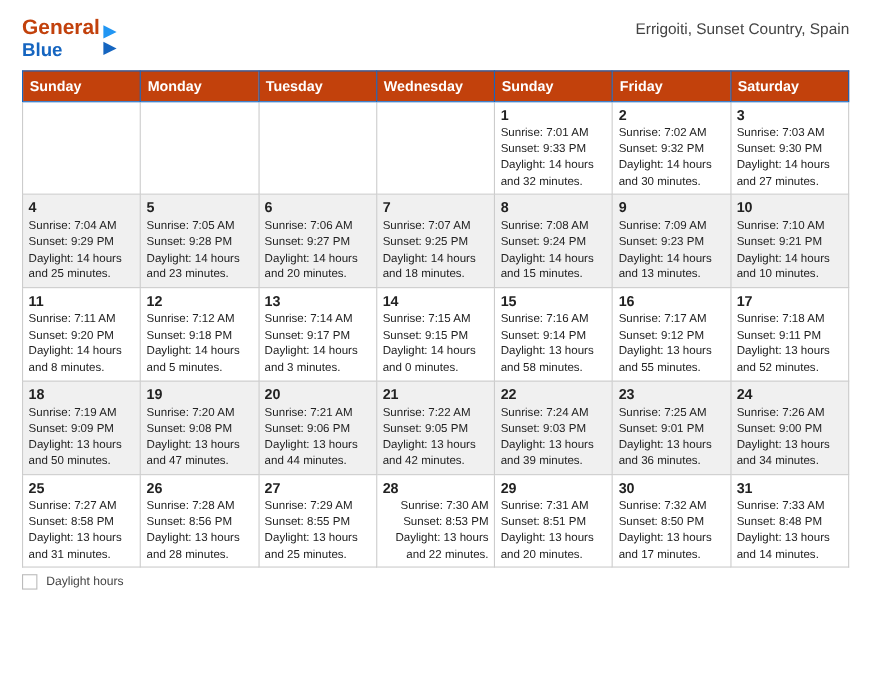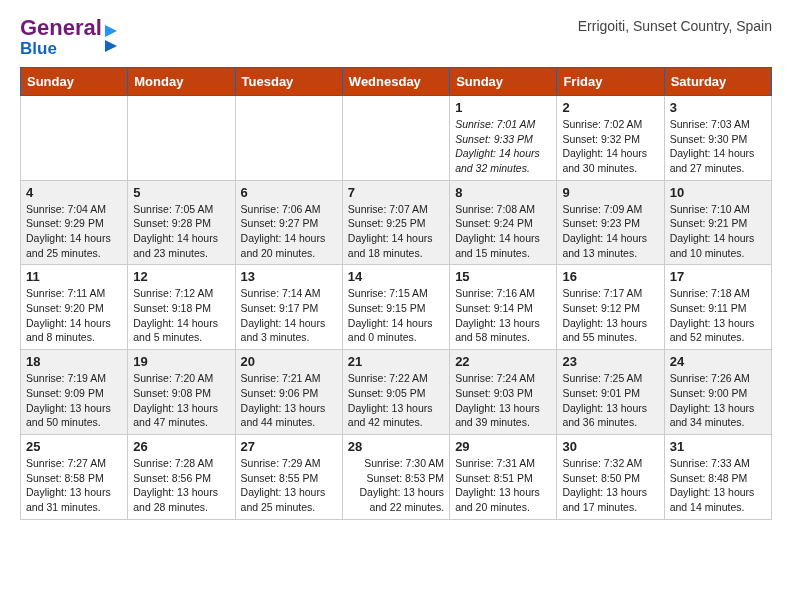--- a/index.html
+++ b/index.html
@@ -105,21 +105,21 @@
   </style>
 </head>
 <body>
 
 <div class="page">
   <div class="header">
     <div class="logo">
       <div>
         <div style="display:flex;align-items:center;gap:3px;">
           <div>
-            <div style="font-size:22px;font-weight:bold;color:#701a75;line-height:1.1;">General</div>
+            <div style="font-size:19px;font-weight:bold;color:#c2410c;line-height:1.1;">General</div>
             <div style="font-size:17px;font-weight:bold;color:#1565c0;line-height:1.1;">Blue</div>
           </div>
           <div style="display:flex;flex-direction:column;gap:2px;margin-top:2px;">
             <div style="width:0;height:0;border-top:6px solid transparent;border-bottom:6px solid transparent;border-left:12px solid #2196f3;"></div>
             <div style="width:0;height:0;border-top:6px solid transparent;border-bottom:6px solid transparent;border-left:12px solid #1565c0;margin-top:1px;"></div>
           </div>
         </div>
       </div>
     </div>
     <div class="title-block">
@@ -141,21 +141,21 @@
         </tr>
     </thead>
     <tbody id="calendar-body">
     <tr>
           <td></td>
           <td></td>
           <td></td>
           <td></td>
           <td>
             <span class="day-num">1</span>
-            <div class="day-info" style="white-space: pre-line; font-style: italic;">Sunrise: 7:01 AM
+            <div class="day-info" style="white-space: pre-line;">Sunrise: 7:01 AM
 Sunset: 9:33 PM
 Daylight: 14 hours and 32 minutes.</div>
           </td>
           <td>
             <span class="day-num">2</span>
             <div class="day-info" style="white-space: pre-line;">Sunrise: 7:02 AM
 Sunset: 9:32 PM
 Daylight: 14 hours and 30 minutes.</div>
           </td>
           <td>
@@ -337,13 +337,17 @@
           <td>
             <span class="day-num">31</span>
             <div class="day-info" style="white-space: pre-line;">Sunrise: 7:33 AM
 Sunset: 8:48 PM
 Daylight: 13 hours and 14 minutes.</div>
           </td>
         </tr>
       </tbody>
   </table>
 
+  <div class="footer">
+    <div class="legend-box"></div>
+    <span>Daylight hours</span>
+  </div>
 </div>
 
 </body></html>

